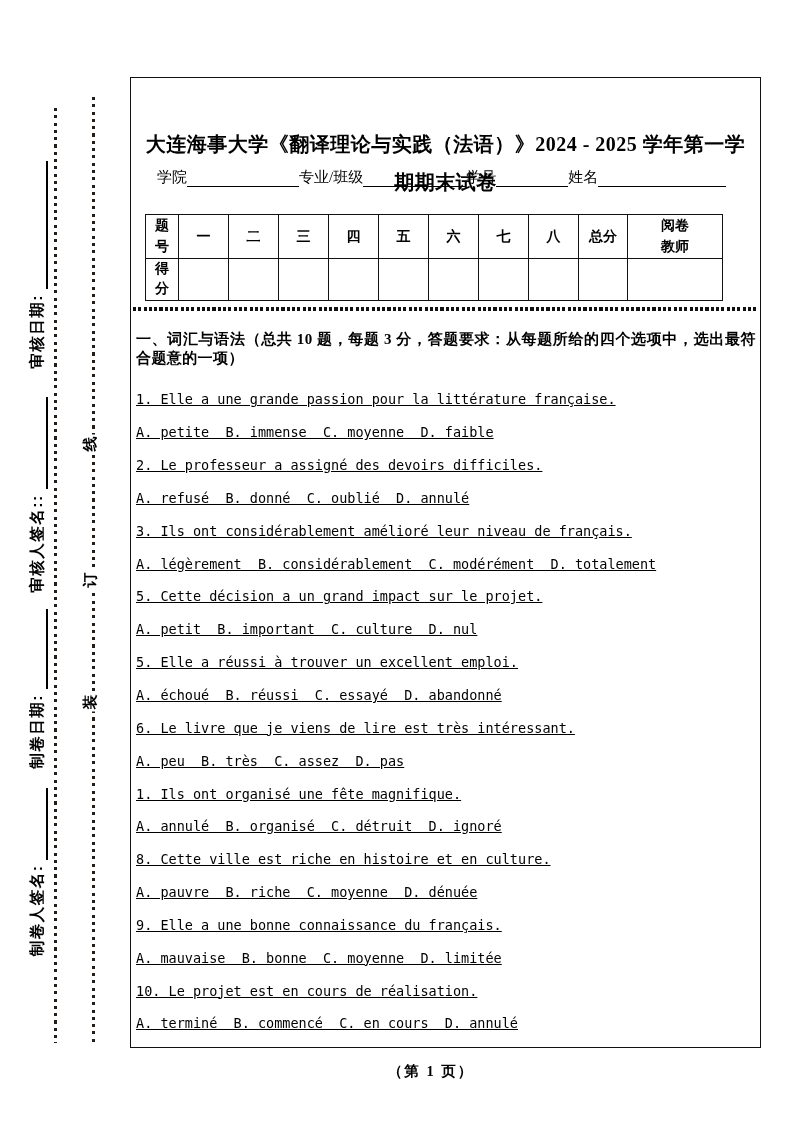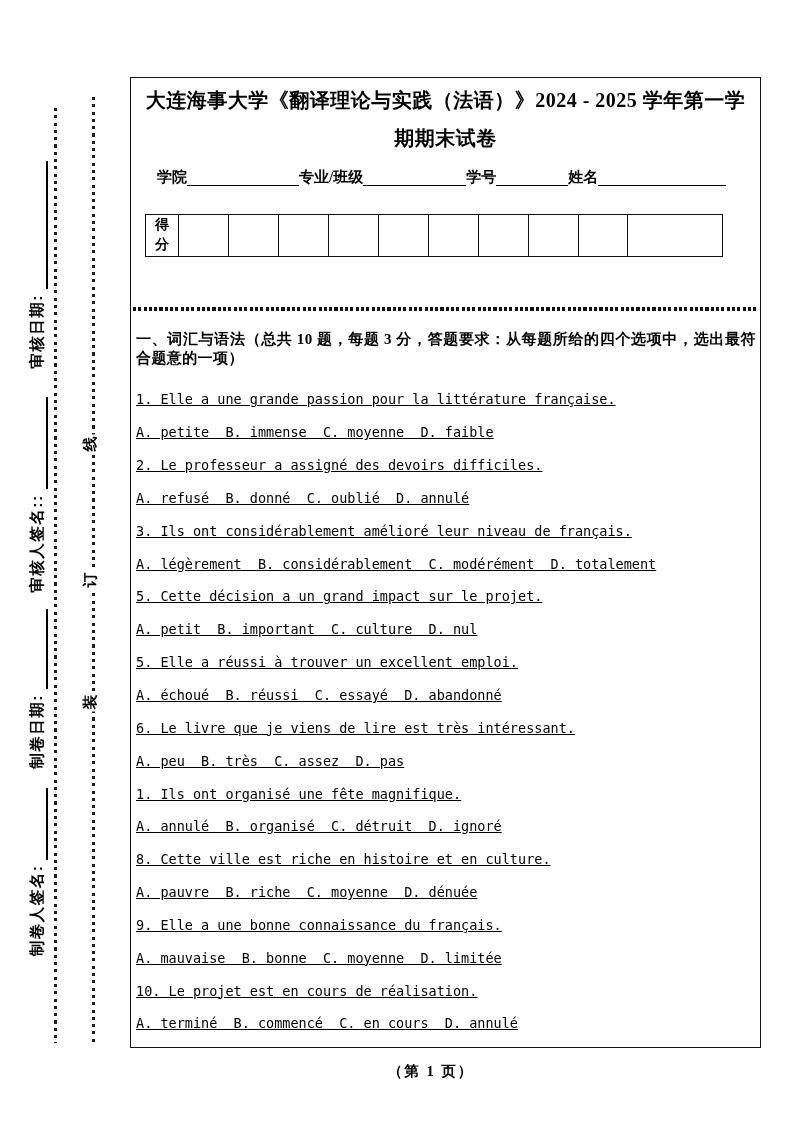--- a/index.html
+++ b/index.html
@@ -18,24 +18,24 @@
   }
   .m-unit .m-blank{display:inline-block;border-bottom:2px solid #000;height:15px;}
   .bind-char{
     position:absolute;left:80px;width:19px;height:24px;z-index:2;background:#fff;
     display:flex;align-items:center;justify-content:center;transform:rotate(-90deg);
     font-family:"Liberation Sans","DejaVu Sans",sans-serif;font-weight:bold;font-size:15px;
   }
   
   .main-box{position:absolute;left:130px;top:77px;width:629px;height:969px;border:1.5px solid #111;}
   .title-line{position:absolute;left:0;width:100%;text-align:center;font-size:20px;font-weight:600;
-    letter-spacing:.5px;white-space:nowrap;}
+    letter-spacing:.5px;white-space:nowrap;margin-top:44px;}
   .title-l1{top:9px;}
   .title-l2{top:47px;}
-  .info-row{position:absolute;left:26px;top:90px;display:flex;align-items:flex-start;font-size:15px;font-weight:bold;}
+  .info-row{position:absolute;left:26px;top:90px;display:flex;align-items:center;font-size:15px;font-weight:normal;}
   .info-row .blank{display:inline-block;border-bottom:1.5px solid #000;height:17px;}
   
   .score-table{position:absolute;left:14px;top:136px;border-collapse:collapse;table-layout:fixed;}
   .score-table td{border:1.5px solid #111;text-align:center;vertical-align:middle;
     font-size:14px;font-weight:600;padding:0;}
   .vwrap{display:inline-block;line-height:1.45;word-break:break-all;text-align:center;}
   .w2{width:1.1em;}
   .w4{width:2.2em;}
   .dot-sep{position:absolute;left:2px;right:2px;top:229px;height:3.6px;
     background:repeating-linear-gradient(to right,#111 0 3.1px,transparent 3.1px 5.3px);}
@@ -101,20 +101,33 @@
           <col style="width:50px">
         <col style="width:50px">
           <col style="width:50px">
           <col style="width:50px">
           <col style="width:50px">
         <col style="width:50px">
           <col style="width:49px">
           <col style="width:95px">
       </colgroup>
       <tbody>
+          <tr style="height:44px;">
+        <td><span class="vwrap w2">题号</span></td>
+        <td>一</td>
+        <td>二</td>
+        <td>三</td>
+        <td>四</td>
+        <td>五</td>
+        <td>六</td>
+        <td>七</td>
+        <td>八</td>
+        <td>总分</td>
+        <td><span class="vwrap w4">阅卷教师</span></td>
+      </tr>
       <tr style="height:40px;">
         <td><span class="vwrap w2">得分</span></td>
         <td></td>
         <td></td>
         <td></td>
         <td></td>
         <td></td>
         <td></td>
         <td></td>
         <td></td>

